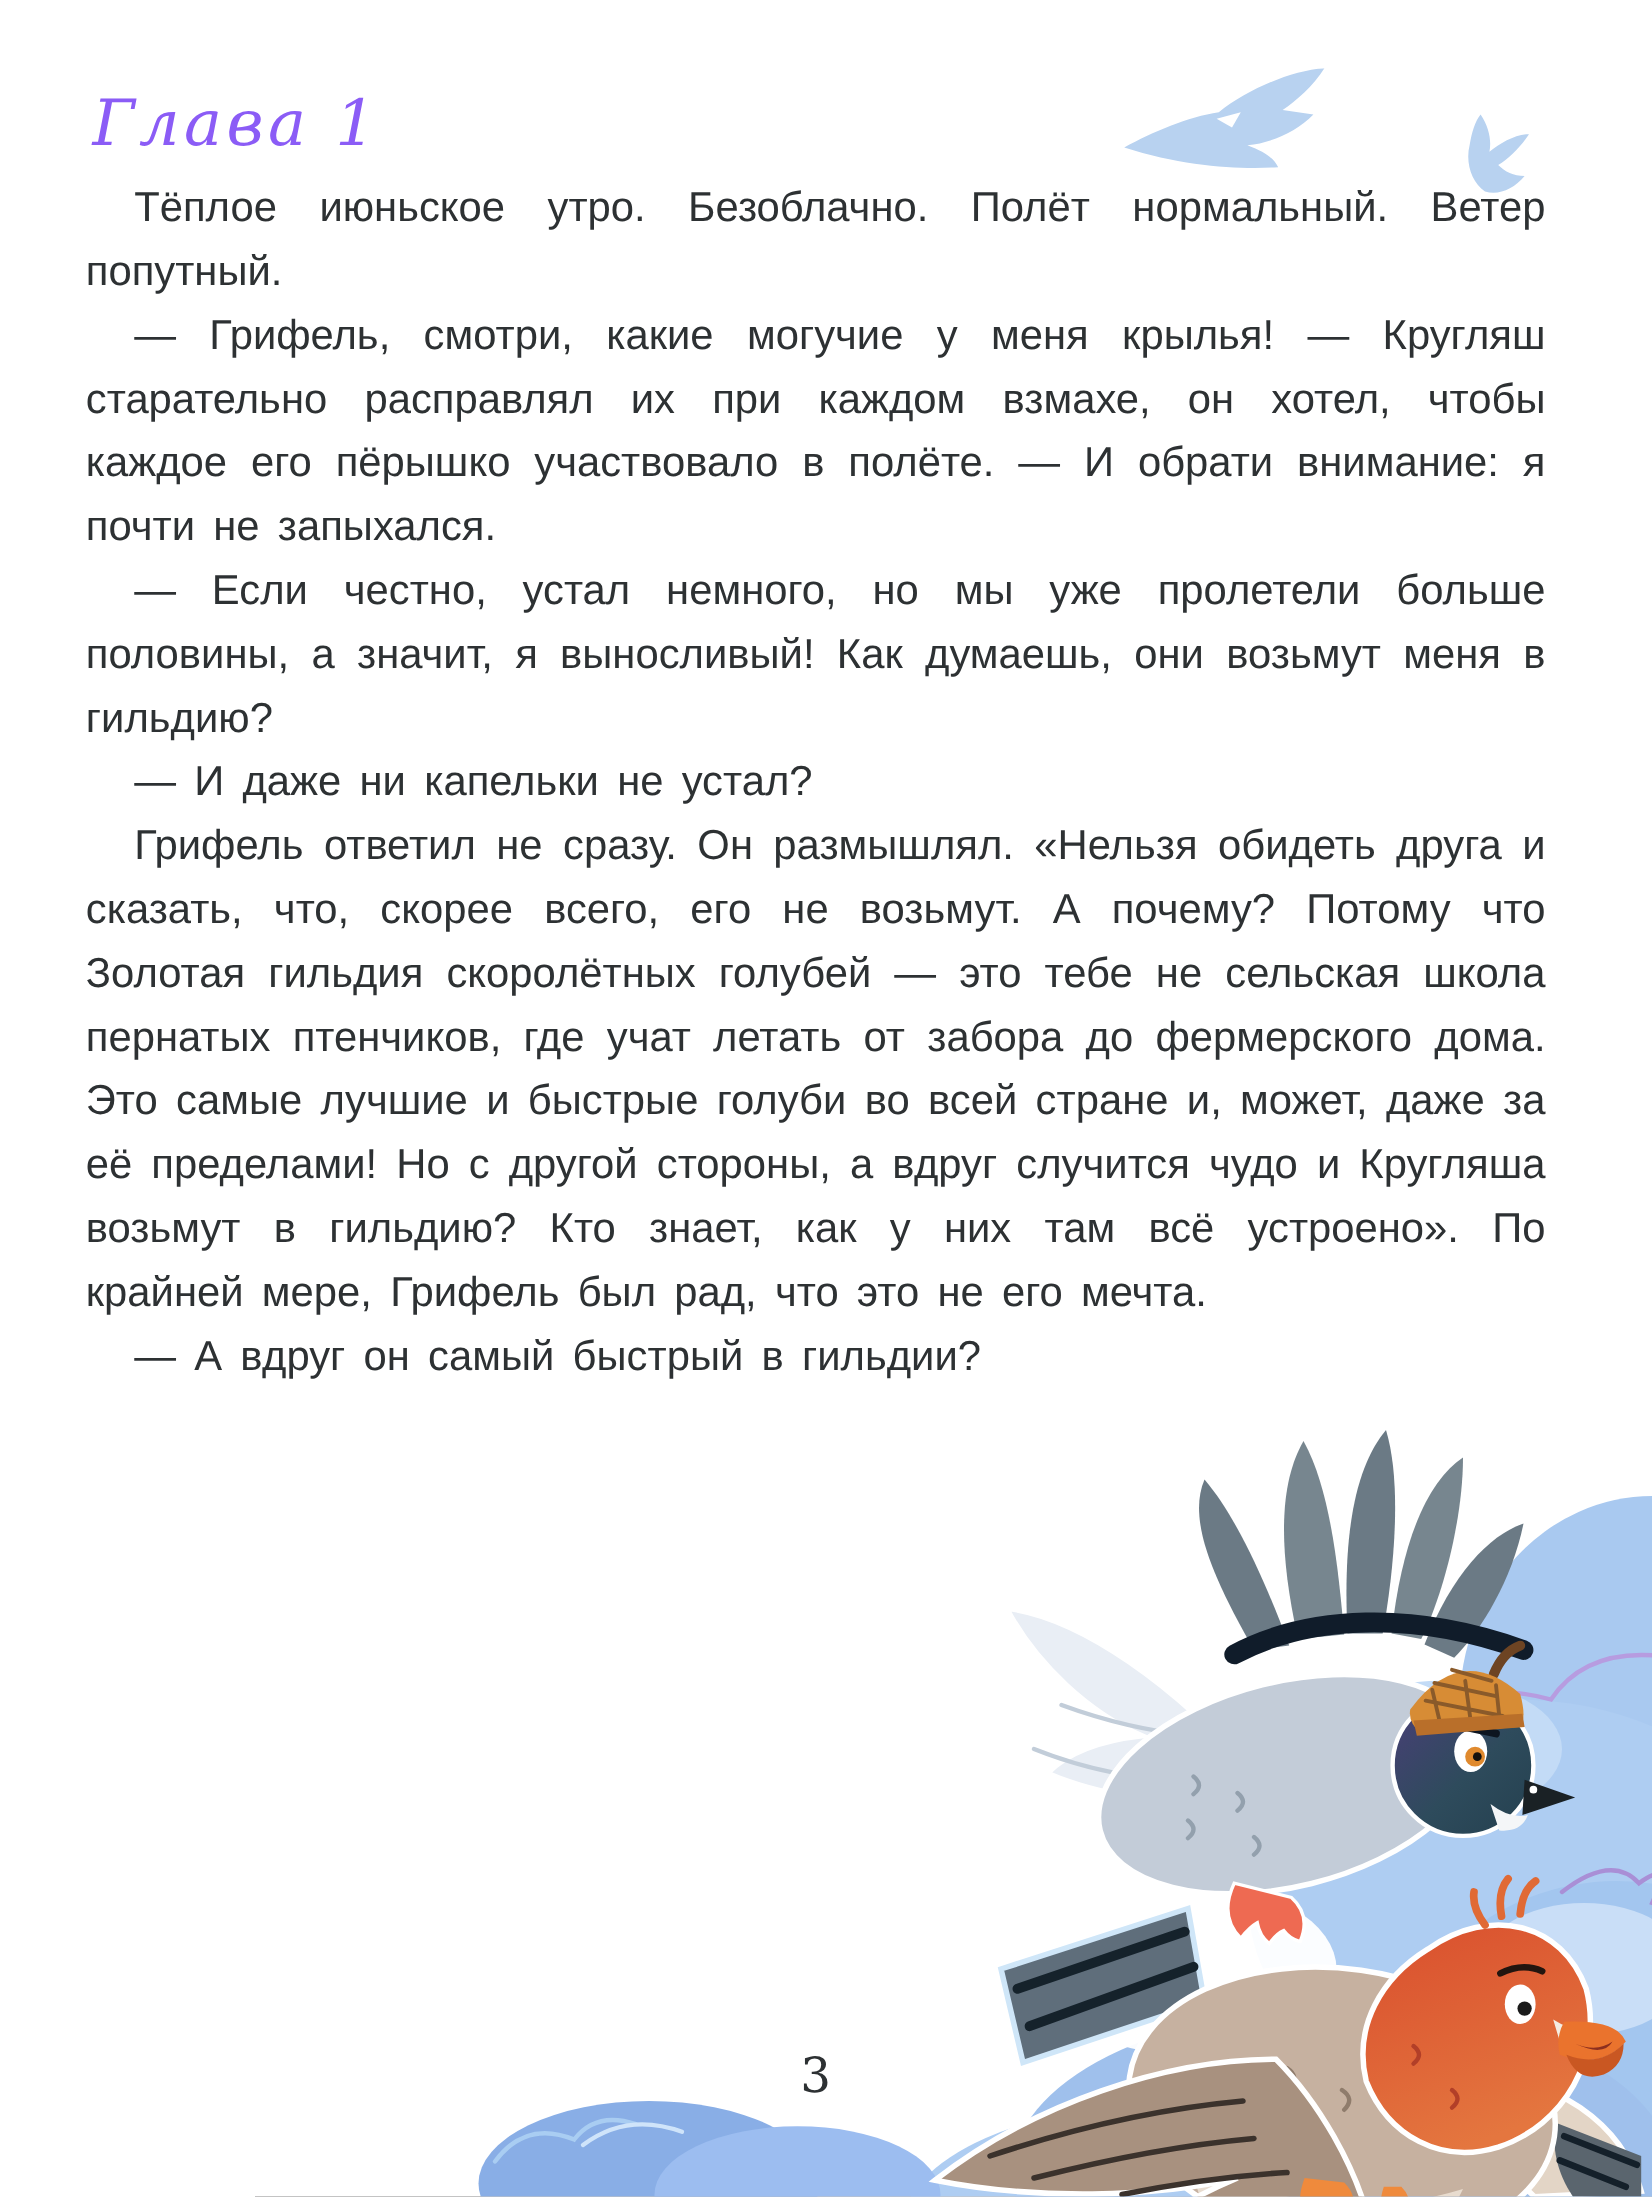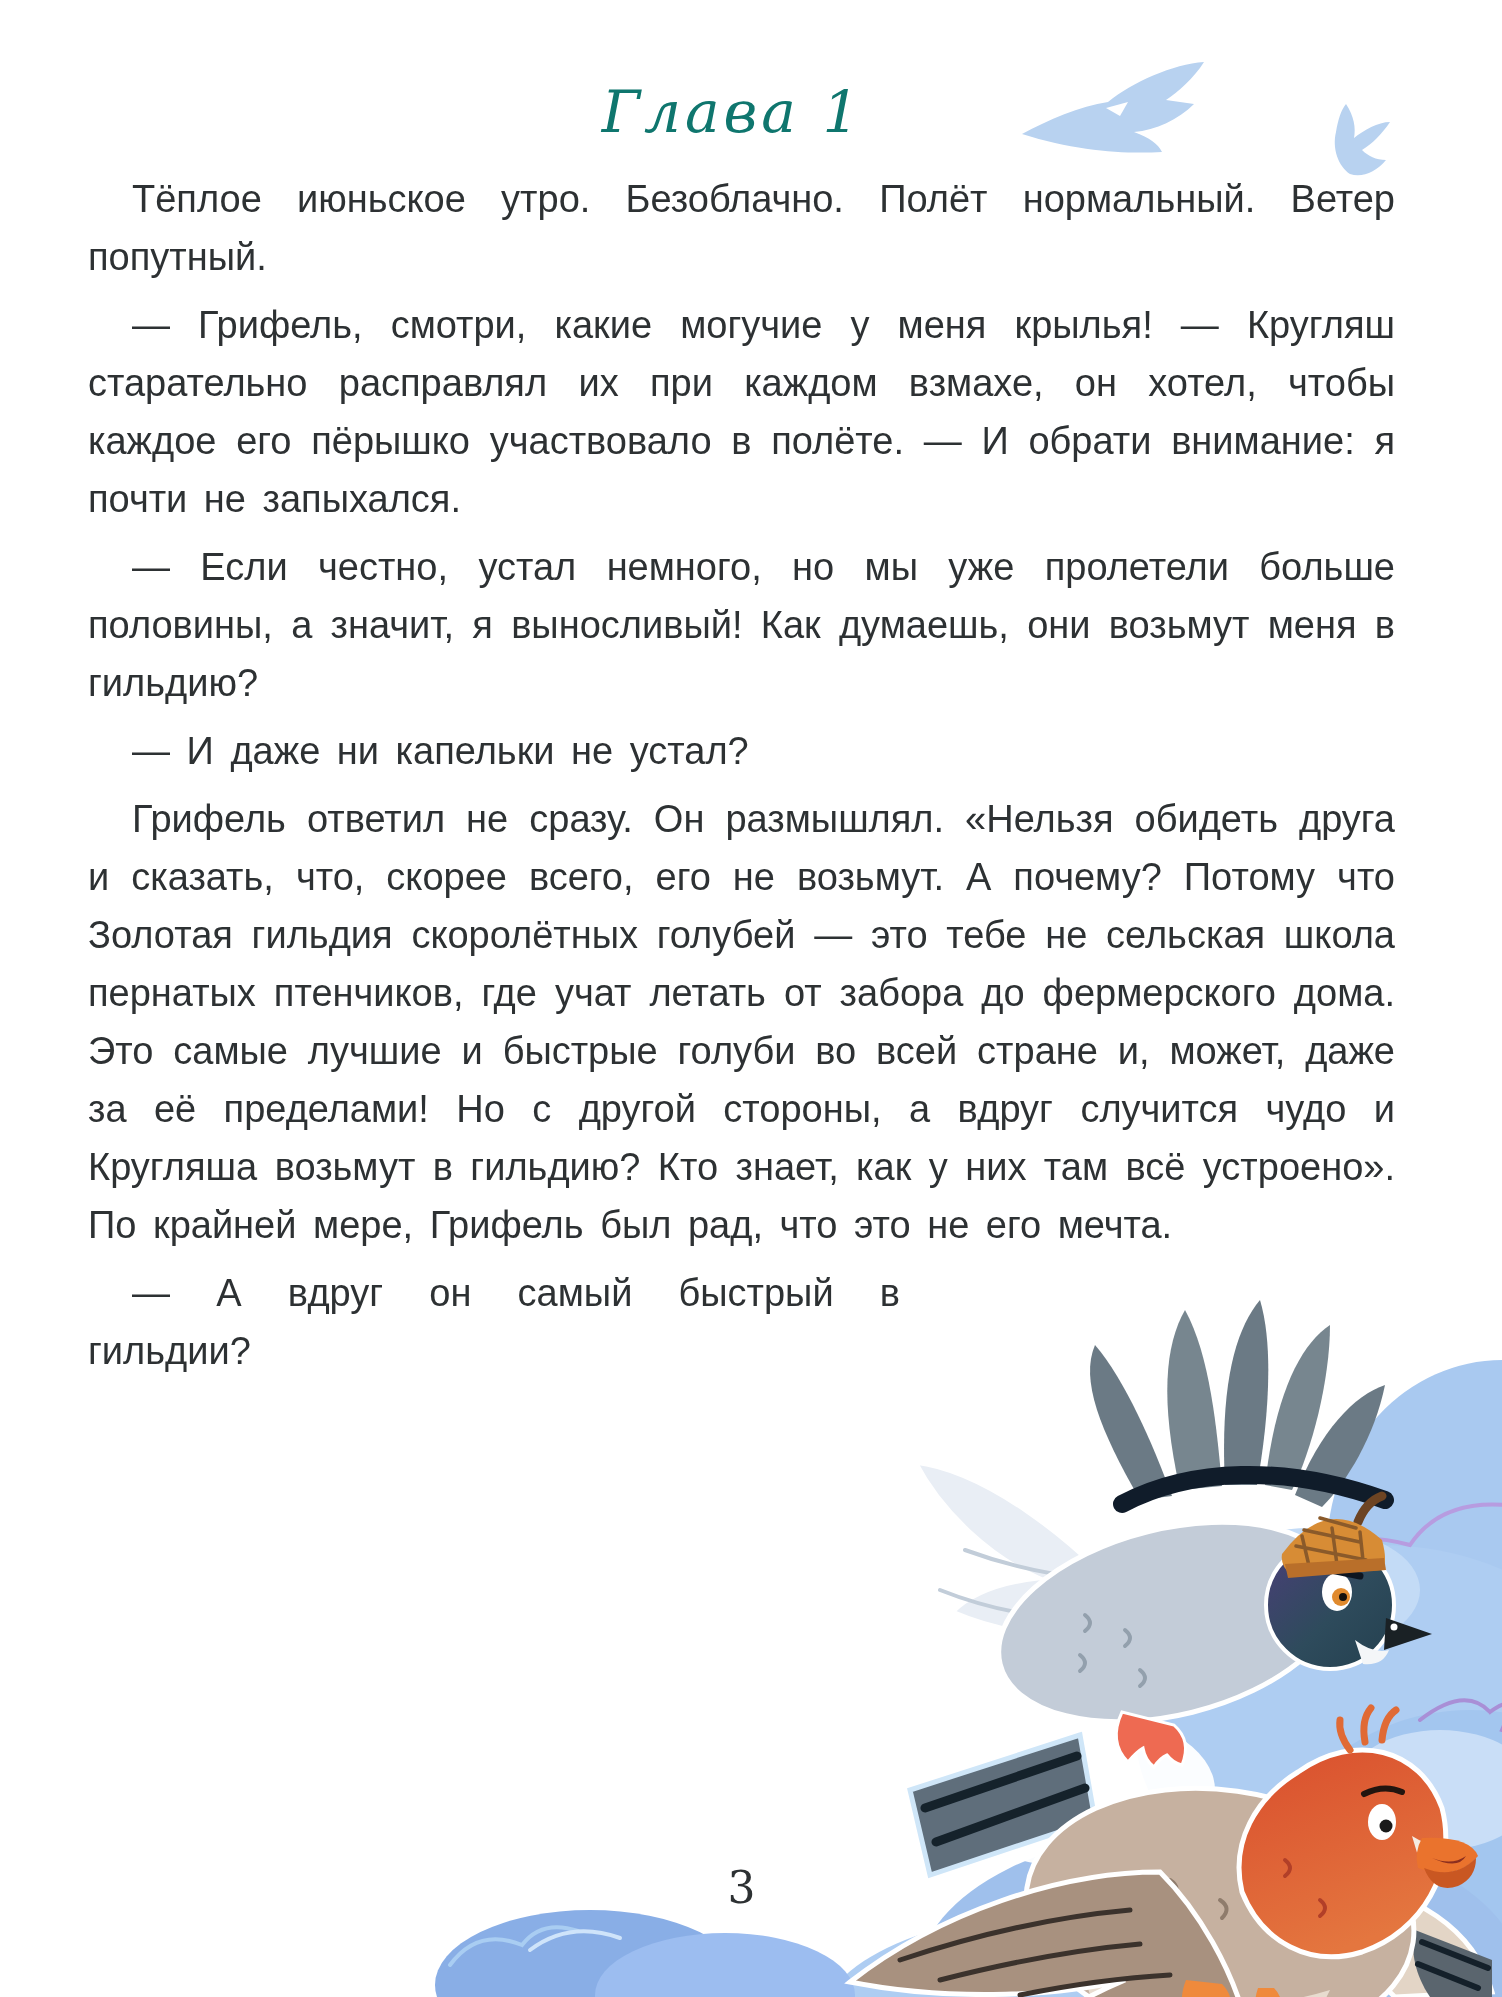--- a/index.html
+++ b/index.html
@@ -2,35 +2,35 @@
 <html><head>
 <meta charset="utf-8">
 <style>
   html,body{margin:0;padding:0;background:#777;}
   .page{
     position:relative;width:1502px;height:1997px;margin:0 auto;
     background:#ffffff;overflow:hidden;
     font-family:"Liberation Sans",sans-serif;
   }
   .chapter-title{
-    position:absolute;top:78px;left:69px;width:1327px;margin:0;
-    text-align:center;
+    position:absolute;top:78px;left:84px;width:1327px;margin:0;
+    text-align:left;
     font-family:"DejaVu Serif",serif;font-style:italic;font-weight:normal;
-    font-size:58px;letter-spacing:4px;color:#0f766e;
+    font-size:58px;letter-spacing:4px;color:#8b5cf6;
   }
   .silhouette{position:absolute;}
   .sil-big{left:1018px;top:62px;width:200px;height:95px;}
   .sil-small{left:1328px;top:100px;width:80px;height:88px;}
   .body-text{
     position:absolute;left:78px;top:160px;width:1327px;
     font-size:38px;line-height:58px;color:#2d3133;
     text-align:justify;word-spacing:6px;
     z-index:3;
   }
-  .body-text p{margin:10px;text-indent:44px;}
+  .body-text p{margin:0;text-indent:44px;}
   .wrap-spacer{
     float:right;width:505px;height:470px;margin-top:58px;
   }
   .illustration{
     position:absolute;left:380px;top:1030px;width:1122px;height:967px;
     z-index:1;
   }
   .page-number{
     position:absolute;left:78px;top:1862px;width:1327px;
     text-align:center;font-family:"DejaVu Serif",serif;

